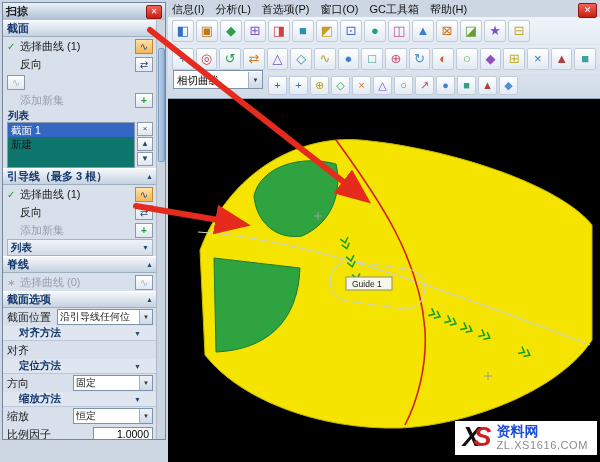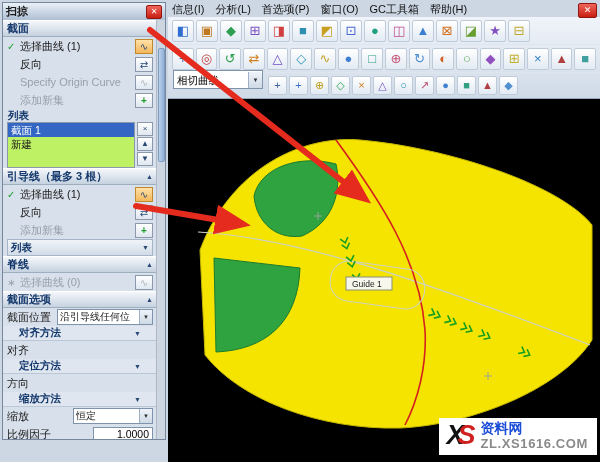--- a/index.html
+++ b/index.html
@@ -31,21 +31,21 @@
   
   #viewport{position:absolute;left:168px;top:98px;width:432px;height:364px;background:#000;z-index:1;overflow:hidden;}
   
   .watermark{position:absolute;right:3px;bottom:7px;background:#fff;display:flex;align-items:center;
     gap:5px;padding:3px 9px 4px 7px;z-index:4;}
   .wm-logo{display:flex;align-items:baseline;}
   .wm-x{font-size:27px;font-weight:900;font-style:italic;color:#111;line-height:1;}
   .wm-s{font-size:27px;font-weight:900;font-style:italic;color:#d01f1f;line-height:1;margin-left:-7px;}
   .wm-col{display:flex;flex-direction:column;align-items:flex-start;}
   .wm-title{font-size:14px;font-weight:bold;color:#1d4ed8;line-height:1.1;}
-  .wm-url{font-size:13px;color:#8a8a8a;letter-spacing:.6px;font-weight:bold;}
+  .wm-url{font-size:11px;color:#8a8a8a;letter-spacing:.6px;}
   
   #dialog{position:absolute;left:2px;top:2px;width:164px;height:438px;z-index:5;
     background:#d8e0eb;border:1px solid #76879d;box-sizing:border-box;font-size:11px;color:#1a1a1a;}
   .dlg-title{height:17px;display:flex;align-items:center;justify-content:space-between;padding:0 3px;
     background:linear-gradient(#eaf0f7,#aebfd4);border-bottom:1px solid #8b9cb2;font-weight:bold;font-size:11px;}
   .dlg-close{width:14px;height:12px;background:linear-gradient(#f0655a,#c81e12);border:1px solid #8f1710;
     border-radius:2px;color:#fff;font-size:8px;line-height:11px;text-align:center;font-weight:bold;}
   .dlg-body{position:absolute;top:17px;left:0;right:8px;bottom:0;overflow:hidden;}
   .ghdr{height:15px;display:flex;align-items:center;justify-content:space-between;padding:0 4px;
     background:linear-gradient(#f4f7fb,#c6d2e0);border-top:1px solid #fff;border-bottom:1px solid #9daebf;
@@ -58,21 +58,21 @@
   .star{color:#9aa2ad;font-size:10px;width:10px;}
   .lbl{flex:1;font-size:11px;white-space:nowrap;overflow:hidden;}
   .lbl.gray{color:#97a0ac;}
   .sq-btn{width:18px;height:15px;box-sizing:border-box;border:1px solid #8c99ad;
     background:linear-gradient(#ffffff,#dfe7f0);font-size:10px;line-height:13px;text-align:center;color:#2a4a74;}
   .sq-btn.active{background:linear-gradient(#ffe2a9,#f3b75a);border-color:#c08a2c;}
   .sq-btn.gray{color:#aab4bf;}
   .plus{color:#1f9e2f;font-weight:bold;}
   .list-label{height:13px;line-height:13px;padding:0 5px;font-weight:bold;font-size:10.5px;color:#14386b;}
   .list-wrap{display:flex;padding:0 4px;height:46px;}
-  .list-box{flex:1;background:#bef264;border:1px solid #8c99ad;overflow:hidden;font-size:10.5px;}
+  .list-box{flex:1;background:#0f766e;border:1px solid #8c99ad;overflow:hidden;font-size:10.5px;}
   .list-row{height:14px;line-height:14px;padding:0 3px;white-space:nowrap;}
   .list-row.selected{background:#3467c4;color:#fff;}
   .list-btns{display:flex;flex-direction:column;gap:1px;margin-left:2px;}
   .list-btns .sq-btn{width:16px;height:14px;font-size:8px;line-height:12px;}
   .dd{width:80px;height:16px;box-sizing:border-box;background:#fff;border:1px solid #7f93ad;display:flex;align-items:center;}
   .dd.wide{width:96px;}
   .dd-txt{flex:1;font-size:10px;line-height:14px;padding:0 2px;overflow:hidden;white-space:nowrap;}
   .dd-arr{width:12px;background:linear-gradient(#eef3f9,#cfdae6);border-left:1px solid #9fb0c4;
     font-size:6px;line-height:14px;text-align:center;color:#333;}
   .num{width:60px;height:15px;box-sizing:border-box;background:#fff;border:1px solid #7f93ad;
@@ -223,21 +223,20 @@
       <div class="drow">
         <span class="check">✓</span>
         <span class="lbl">选择曲线 (1)</span>
         <span class="sq-btn active">∿</span>
       </div>
       <div class="drow">
         <span class="lbl" style="padding-left:13px">反向</span>
         <span class="sq-btn">⇄</span>
       </div>
       <div class="drow">
-        <span class="lbl gray" style="padding-left:13px">Specify Origin Curve</span>
         <span class="sq-btn gray">∿</span>
       </div>
       <div class="drow">
         <span class="lbl gray" style="padding-left:13px">添加新集</span>
         <span class="sq-btn plus">+</span>
       </div>
       <div class="list-label">列表</div>
       <div class="list-wrap">
         <div class="list-box" id="sectionList">
             <div class="list-row selected">截面 1</div>
@@ -299,20 +298,24 @@
       </div>
       <div class="drow">
         <span class="lbl">对齐</span>
       </div>
       <div class="subhdr">
         <span>定位方法</span>
         <span class="caret">▼</span>
       </div>
       <div class="drow">
         <span class="lbl">方向</span>
+        <div class="dd">
+          <span class="dd-txt">固定</span>
+          <span class="dd-arr">▼</span>
+        </div>
       </div>
       <div class="subhdr">
         <span>缩放方法</span>
         <span class="caret">▼</span>
       </div>
       <div class="drow">
         <span class="lbl">缩放</span>
         <div class="dd">
           <span class="dd-txt">恒定</span>
           <span class="dd-arr">▼</span>

